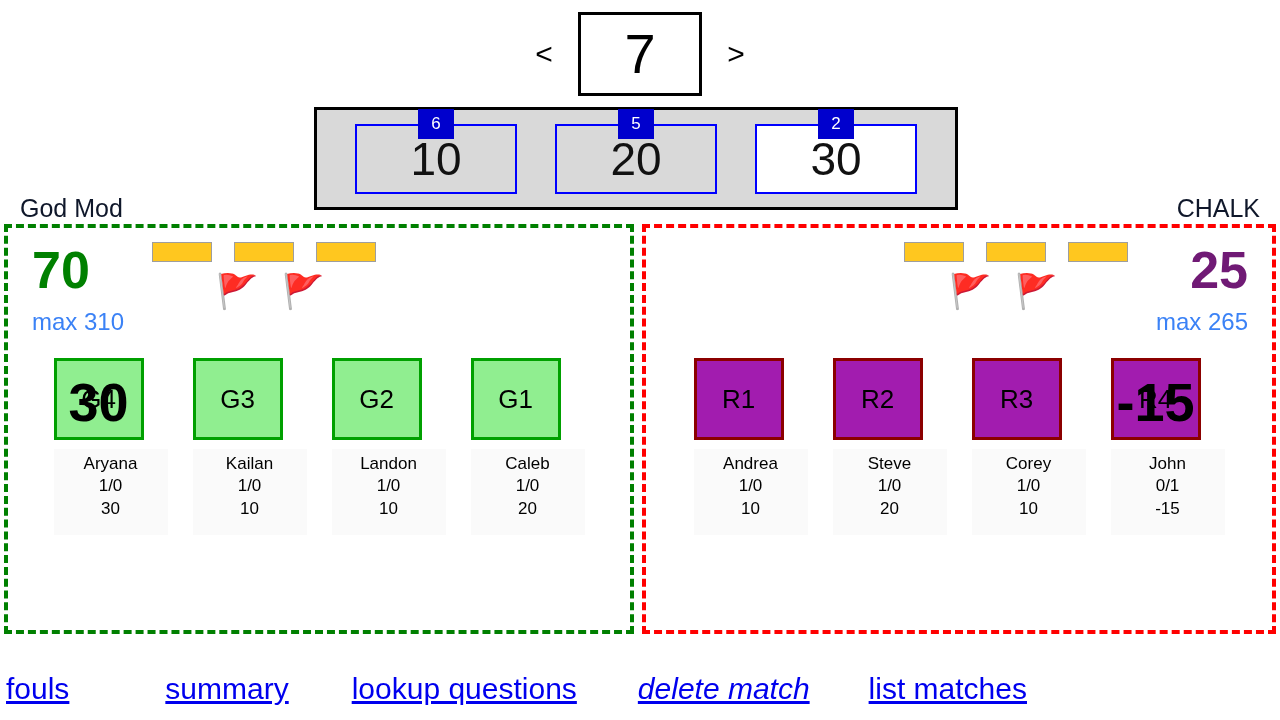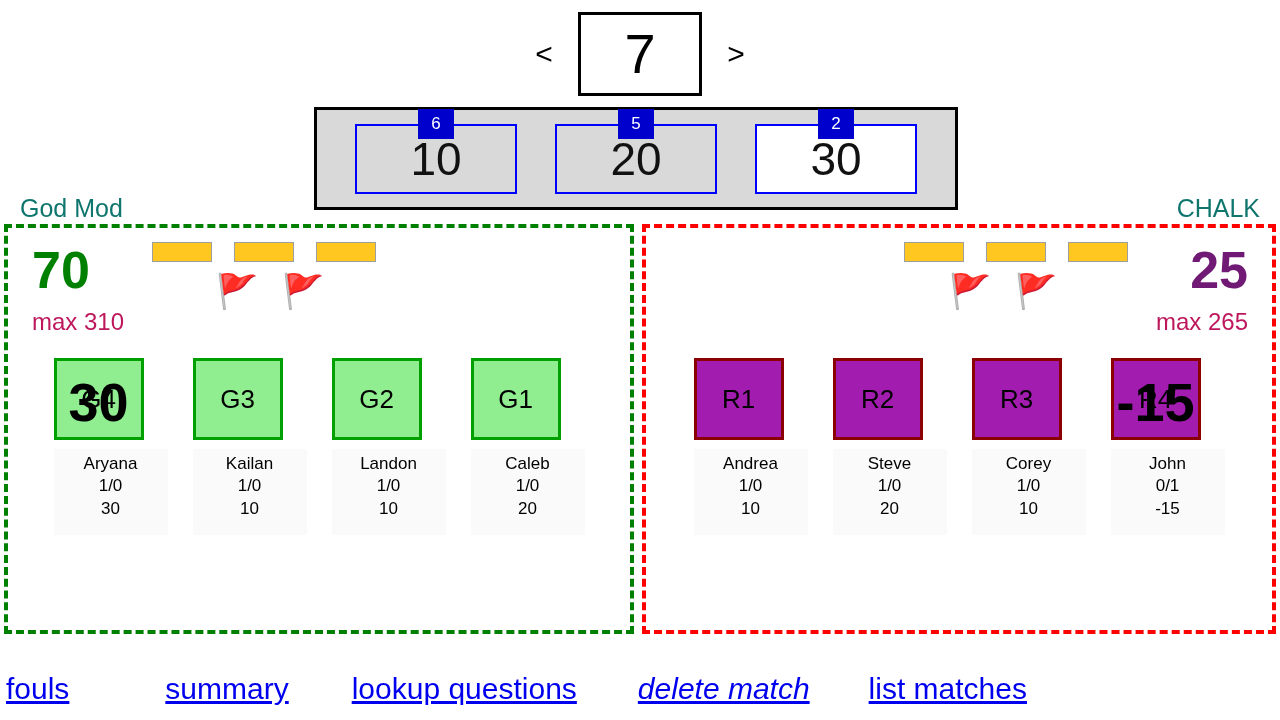--- a/index.html
+++ b/index.html
@@ -45,38 +45,38 @@
   .value-box.selected { background: #ffffff; }
   .value-badge {
     position: absolute; top: -15px; left: 50%; transform: translateX(-50%);
     min-width: 36px; height: 30px; background: #0000cd; color: #fff;
     font-size: 17px; display: flex; align-items: center; justify-content: center;
     padding: 0 5px;
   }
 
   
   .team-label {
-    position: absolute; top: 194px; font-size: 25px; color: #0f766e;
+    position: absolute; top: 194px; font-size: 25px; color: #0f172a;
   }
   .team-label.left  { left: 20px; }
   .team-label.right { right: 20px; }
 
   
   .panel {
     position: absolute; top: 224px; height: 410px;
     border-width: 4px; border-style: dashed; background: #fff;
   }
   .panel.left  { left: 4px;   width: 630px;  border-color: #008000; }
   .panel.right { left: 642px; width: 634px;  border-color: #ff0000; }
 
   .panel-score {
     position: absolute; top: 16px; font-size: 52px; font-weight: bold; line-height: 1;
   }
   .panel-max {
-    position: absolute; top: 82px; font-size: 24px; color: #be185d; line-height: 1;
+    position: absolute; top: 82px; font-size: 24px; color: #3b82f6; line-height: 1;
   }
   .panel.left  .panel-score { left: 24px; color: #008000; }
   .panel.left  .panel-max   { left: 24px; }
   .panel.right .panel-score { right: 24px; color: #701a75; }
   .panel.right .panel-max   { right: 24px; }
 
   .token-row {
     position: absolute; top: 14px; display: flex; gap: 22px;
   }
   .panel.left  .token-row { left: 144px; }

